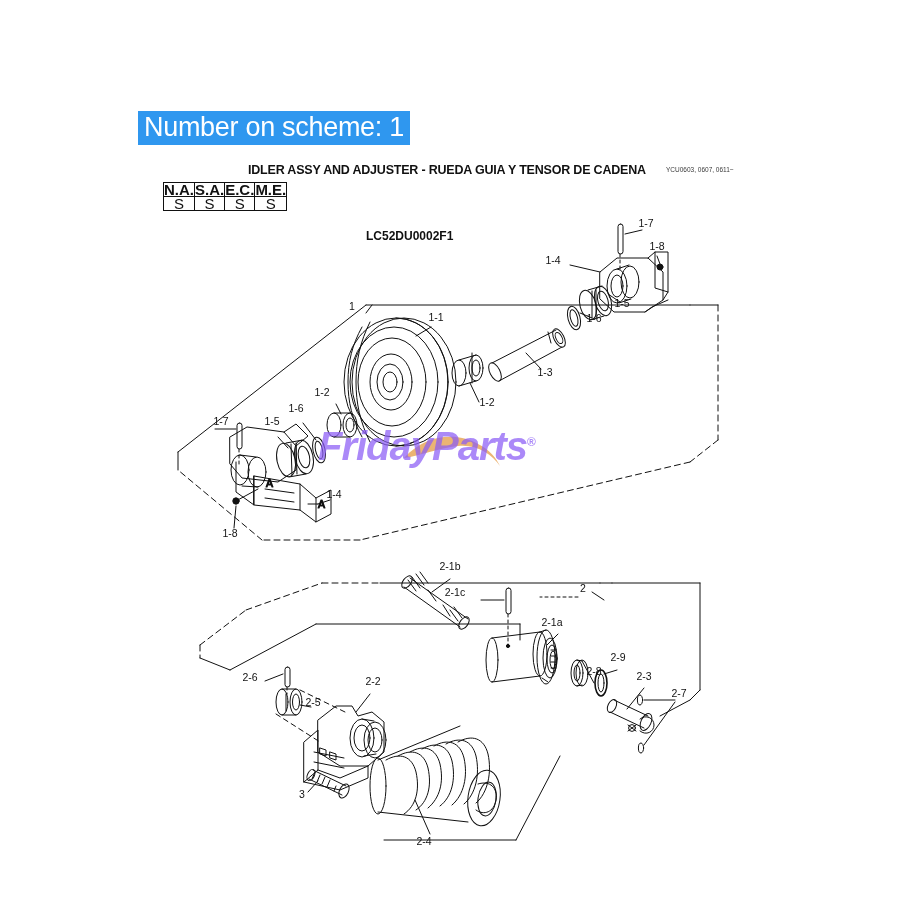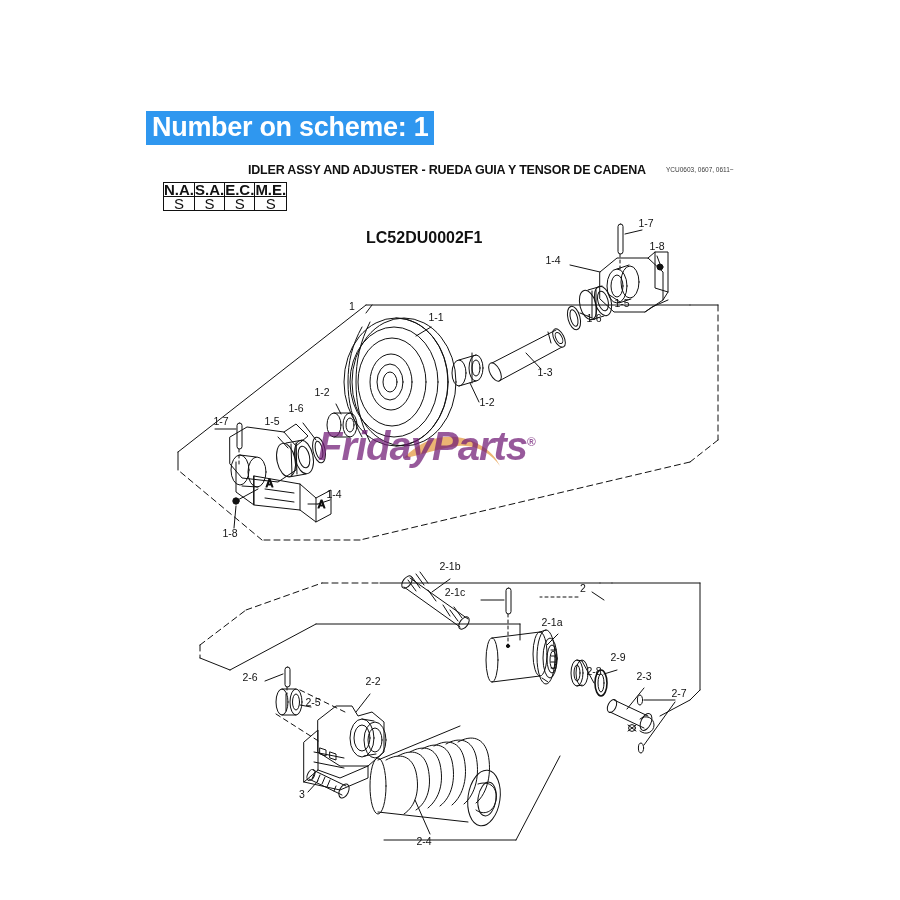--- a/index.html
+++ b/index.html
@@ -8,39 +8,39 @@
     width:900px;height:900px;background:#ffffff;
     font-family:"Liberation Sans", sans-serif;
     overflow:hidden;position:relative;
   }
   #page{position:absolute;left:0;top:0;width:900px;height:900px;}
 
   
   .banner{
     position:absolute;left:138px;top:111px;
     background:#2f97ef;color:#ffffff;
-    font-size:27px;font-weight:bold;
+    font-size:27px;font-weight:normal;
     letter-spacing:-0.3px;
     padding:2px 6px 4px 6px;
-    white-space:nowrap;line-height:1.05;margin-left:8px;
+    white-space:nowrap;line-height:1.05;
   }
 
   
   .sheet-title{
     position:absolute;left:248px;top:163px;
     font-size:12.5px;font-weight:bold;color:#111;
     white-space:nowrap;letter-spacing:-0.2px;text-align:right;
   }
   .sheet-code{
     position:absolute;left:666px;top:166px;
     font-size:6.5px;color:#3a3a3a;white-space:nowrap;
   }
   .drawing-no{
     position:absolute;left:366px;top:229px;
-    font-size:16px;font-weight:bold;color:#111;white-space:nowrap;
+    font-size:12px;font-weight:bold;color:#111;white-space:nowrap;
   }
 
   
   .mkt-table{
     position:absolute;left:163px;top:182px;
     border-collapse:collapse;
   }
   .mkt-table td{
     border:1px solid #111;
     font-size:15px;font-weight:bold;color:#111;
@@ -53,21 +53,21 @@
   svg#art{position:absolute;left:0;top:0;width:900px;height:900px;}
   svg#art text{
     font-family:"Liberation Sans", sans-serif;
     font-size:10.5px;fill:#111;
   }
 
   
   .watermark{
     position:absolute;left:318px;top:424px;
     font-size:40px;font-weight:bold;font-style:italic;
-    color:#701a75;opacity:.72;white-space:nowrap;
+    color:#8b5cf6;opacity:.72;white-space:nowrap;
     letter-spacing:-1px;
   }
   .watermark .reg{font-size:12px;vertical-align:super;font-style:normal;}
   .wm-swoosh{
     position:absolute;left:400px;top:428px;
     width:112px;height:44px;pointer-events:none;
   }
 </style>
 </head>
 <body>

